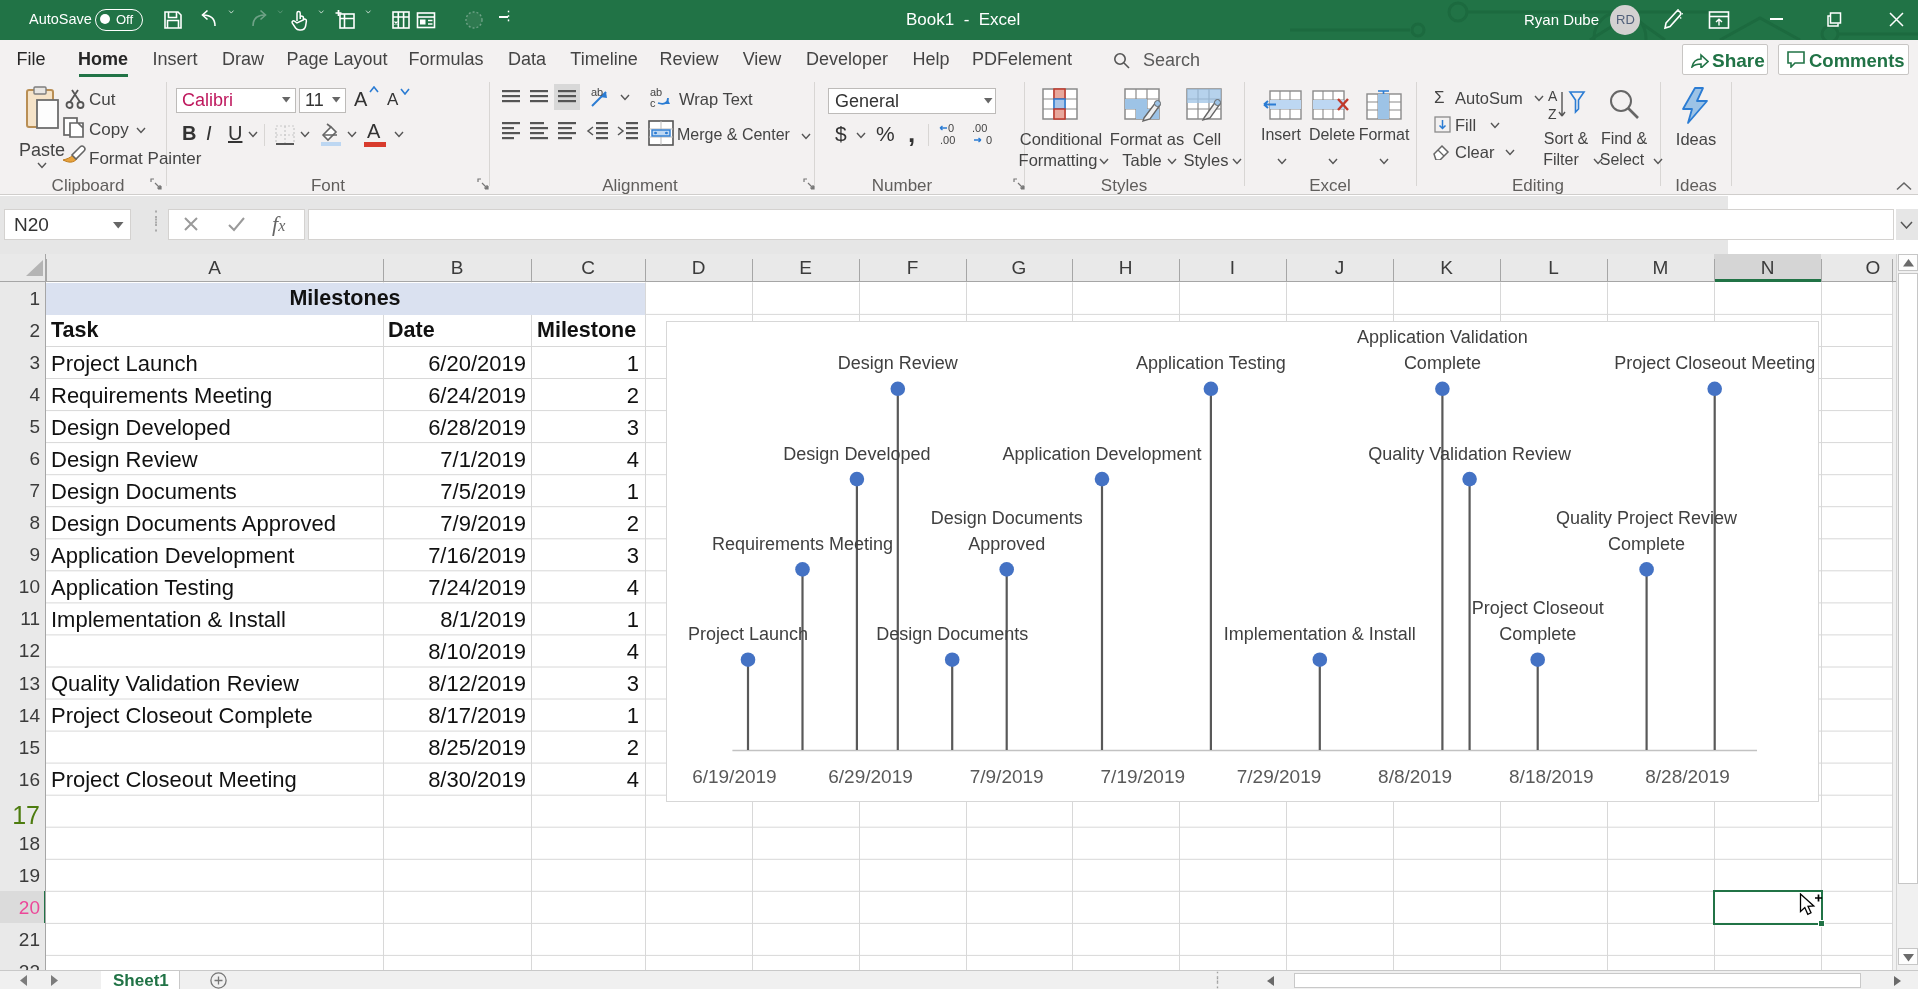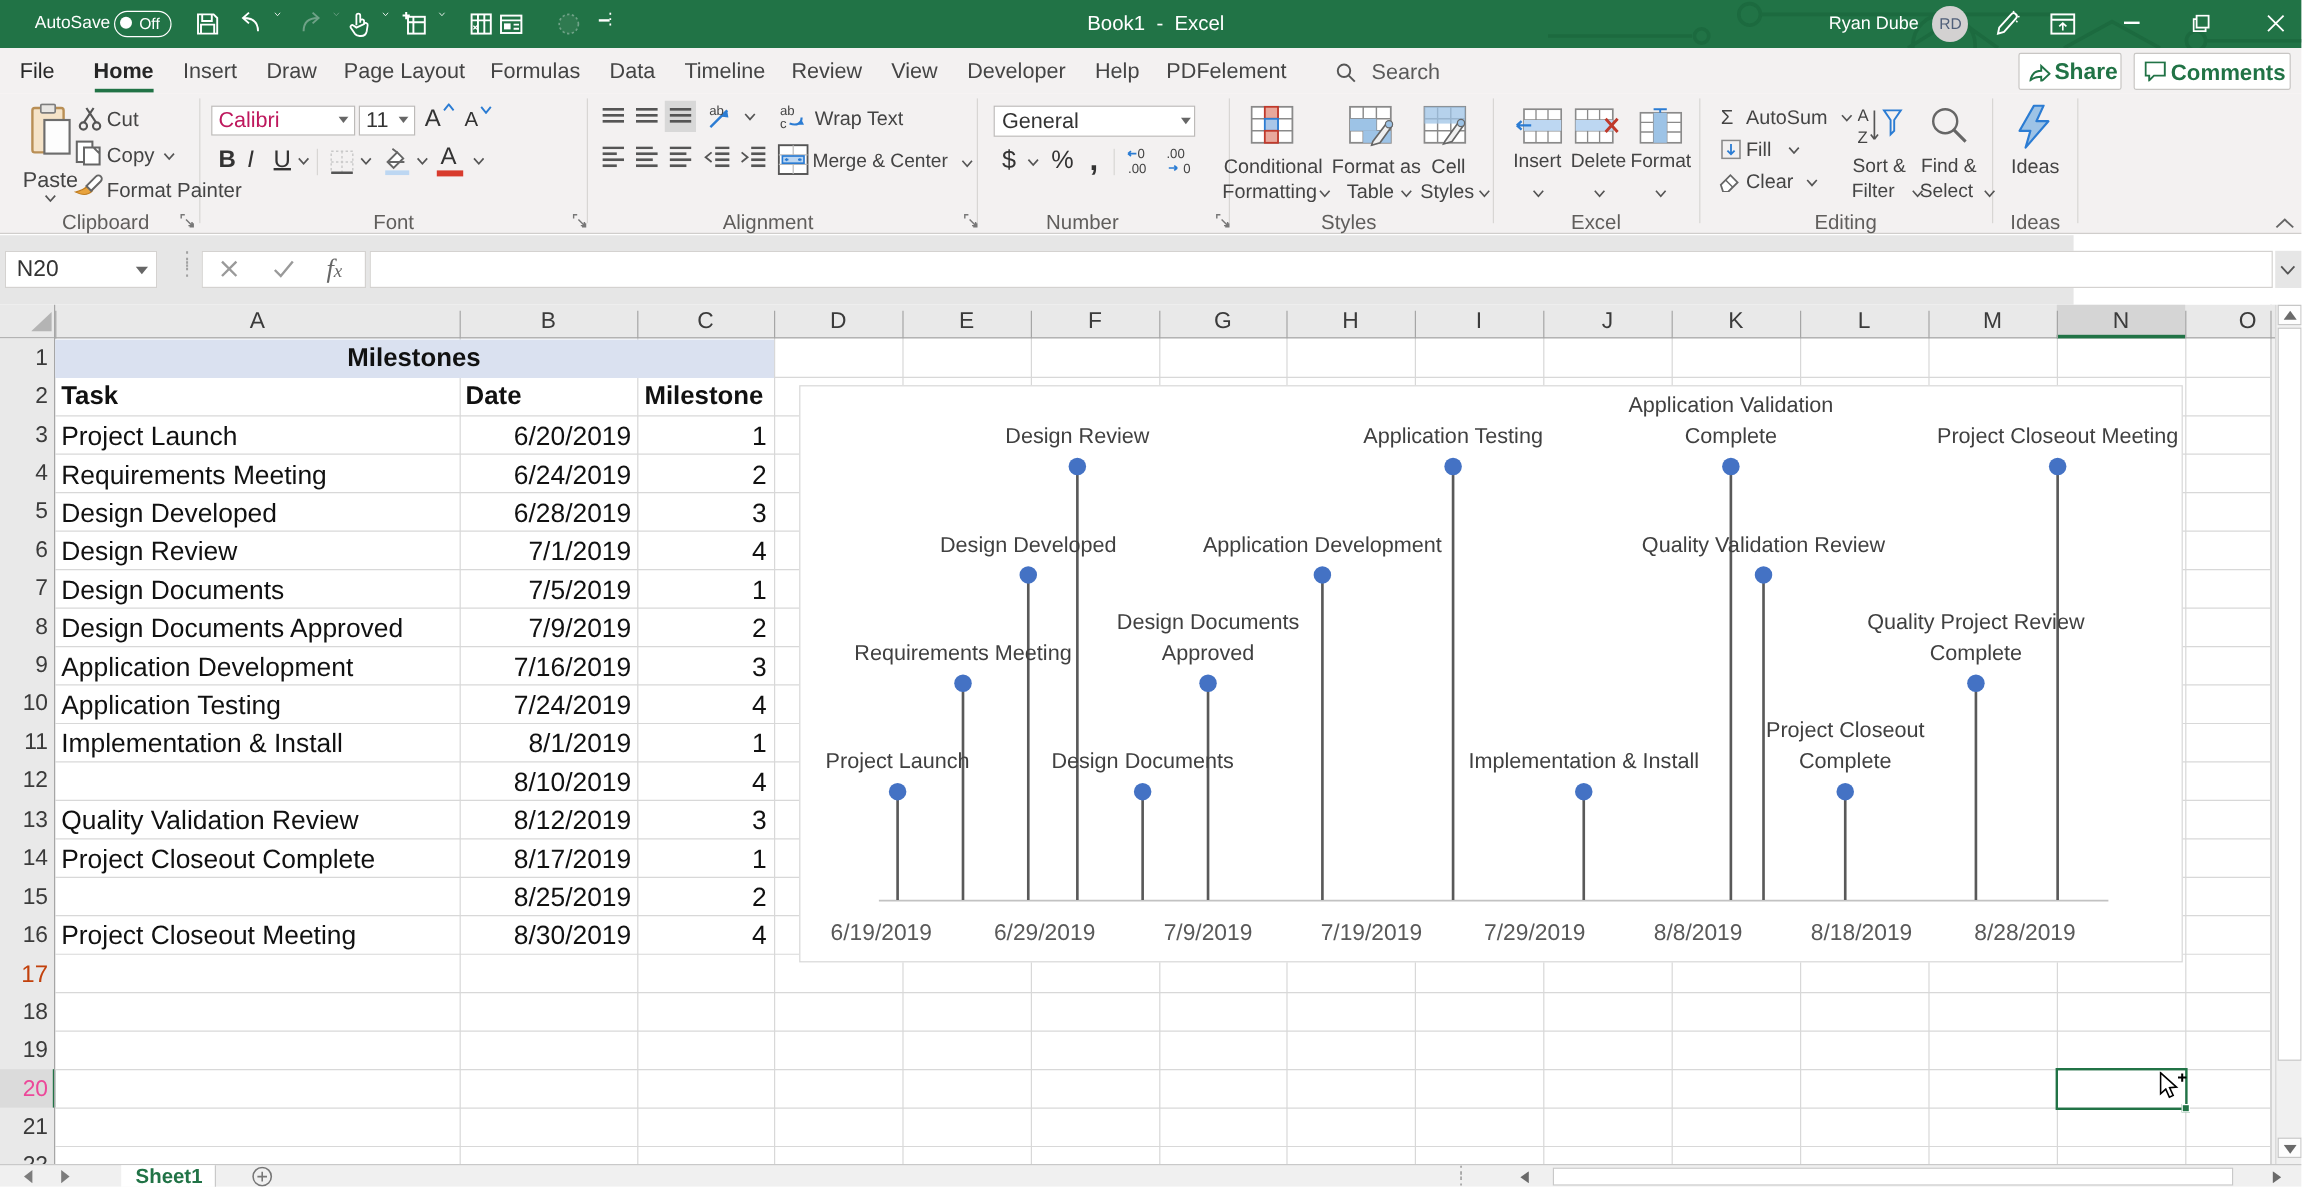--- a/index.html
+++ b/index.html
@@ -503,21 +503,21 @@
 <div class="abs" style="left:40px;top:226.2px;transform:translateX(-100%);font-size:19px;color:#3b3b3b">7</div>
 <div class="abs" style="left:40px;top:258.2px;transform:translateX(-100%);font-size:19px;color:#3b3b3b">8</div>
 <div class="abs" style="left:40px;top:290.3px;transform:translateX(-100%);font-size:19px;color:#3b3b3b">9</div>
 <div class="abs" style="left:40px;top:322.3px;transform:translateX(-100%);font-size:19px;color:#3b3b3b">10</div>
 <div class="abs" style="left:40px;top:354.4px;transform:translateX(-100%);font-size:19px;color:#3b3b3b">11</div>
 <div class="abs" style="left:40px;top:386.4px;transform:translateX(-100%);font-size:19px;color:#3b3b3b">12</div>
 <div class="abs" style="left:40px;top:418.5px;transform:translateX(-100%);font-size:19px;color:#3b3b3b">13</div>
 <div class="abs" style="left:40px;top:450.5px;transform:translateX(-100%);font-size:19px;color:#3b3b3b">14</div>
 <div class="abs" style="left:40px;top:482.6px;transform:translateX(-100%);font-size:19px;color:#3b3b3b">15</div>
 <div class="abs" style="left:40px;top:514.6px;transform:translateX(-100%);font-size:19px;color:#3b3b3b">16</div>
-<div class="abs" style="left:40px;top:546.7px;transform:translateX(-100%);font-size:20px;color:#c2410c">17</div>
+<div class="abs" style="left:40px;top:546.7px;transform:translateX(-100%);font-size:25px;color:#4d7c0f">17</div>
 <div class="abs" style="left:40px;top:578.7px;transform:translateX(-100%);font-size:19px;color:#3b3b3b">18</div>
 <div class="abs" style="left:40px;top:610.8px;transform:translateX(-100%);font-size:19px;color:#3b3b3b">19</div>
 <div class="abs" style="left:0px;top:637.3499999999999px;width:46px;height:32.05px;background:#dbdbdb;border-right:2px solid #217346"></div>
 <div class="abs" style="left:40px;top:642.8px;transform:translateX(-100%);font-size:19px;color:#ec4899">20</div>
 <div class="abs" style="left:40px;top:674.9px;transform:translateX(-100%);font-size:19px;color:#3b3b3b">21</div>
 <div class="abs" style="left:40px;top:706.9px;transform:translateX(-100%);font-size:19px;color:#3b3b3b">22</div>
 <div class="abs" style="left:45px;top:0px;width:1px;height:716px;background:#a6a6a6"></div>
 <svg class="abs" style="left:0px;top:0px" width="1896" height="716">
       <line x1="383.5" y1="28.4" x2="383.5" y2="716" stroke="#d8d8d8" stroke-width="1"></line>
       <line x1="531.5" y1="28.4" x2="531.5" y2="716" stroke="#d8d8d8" stroke-width="1"></line>

